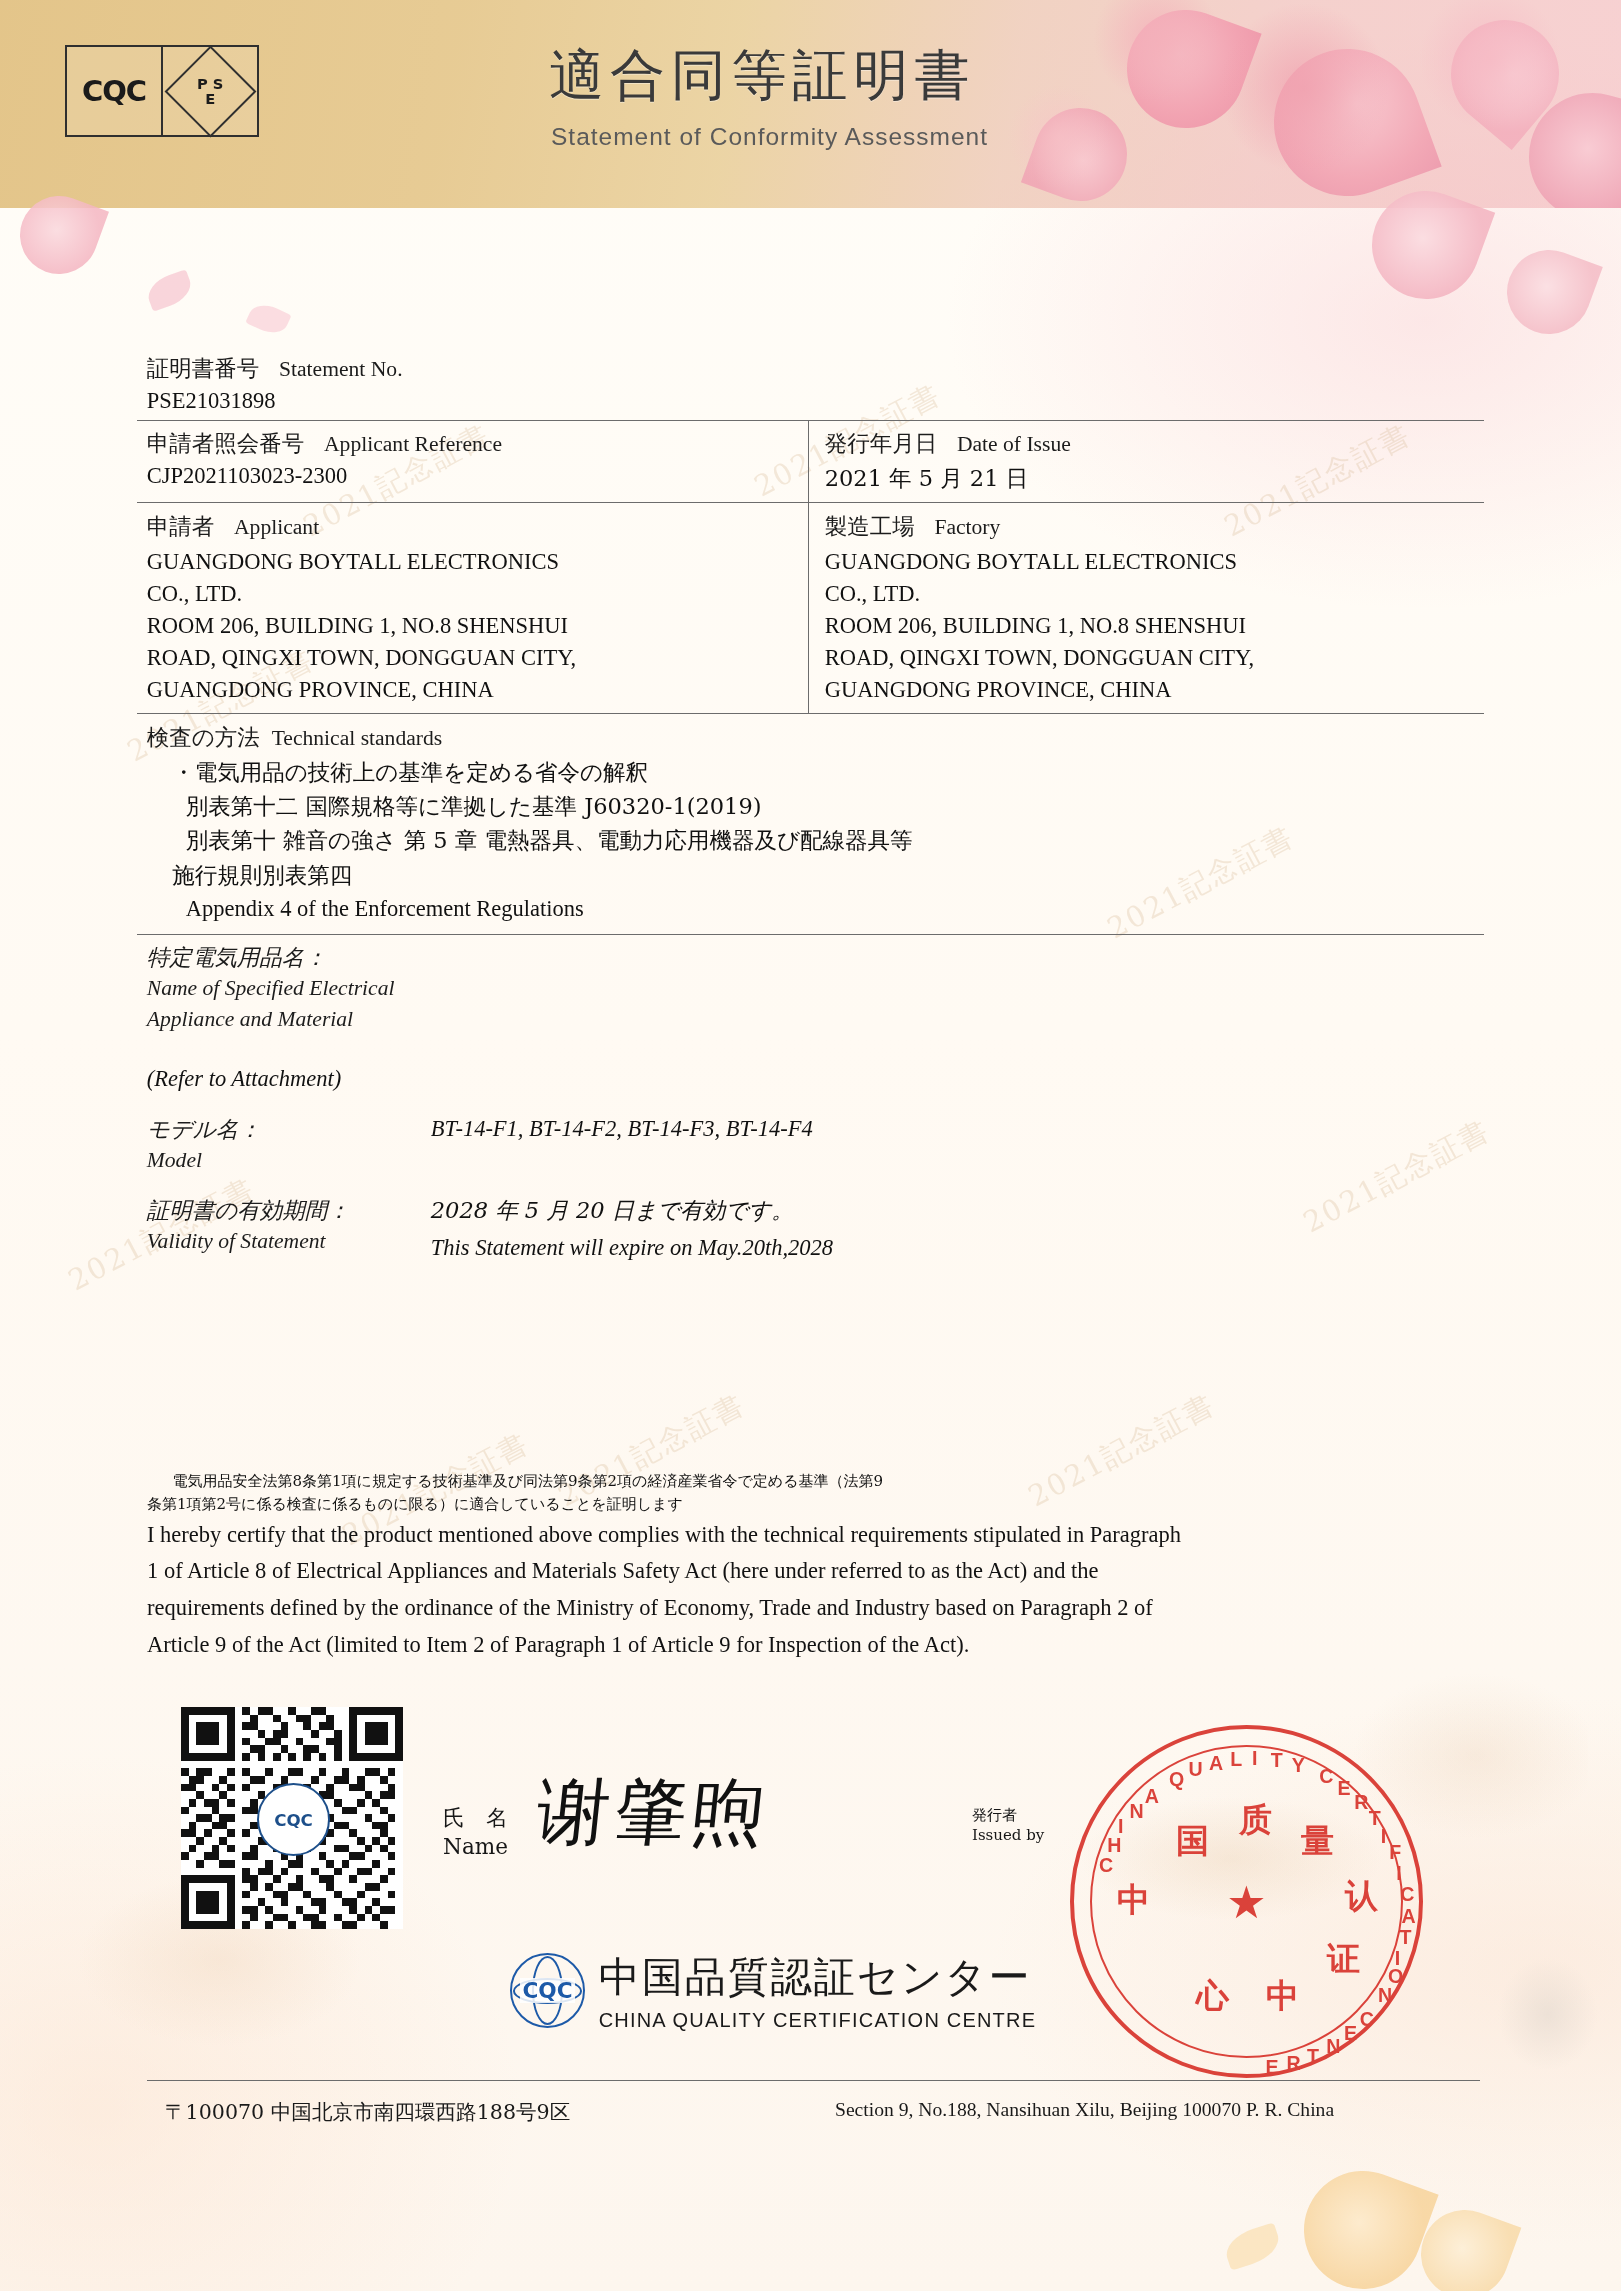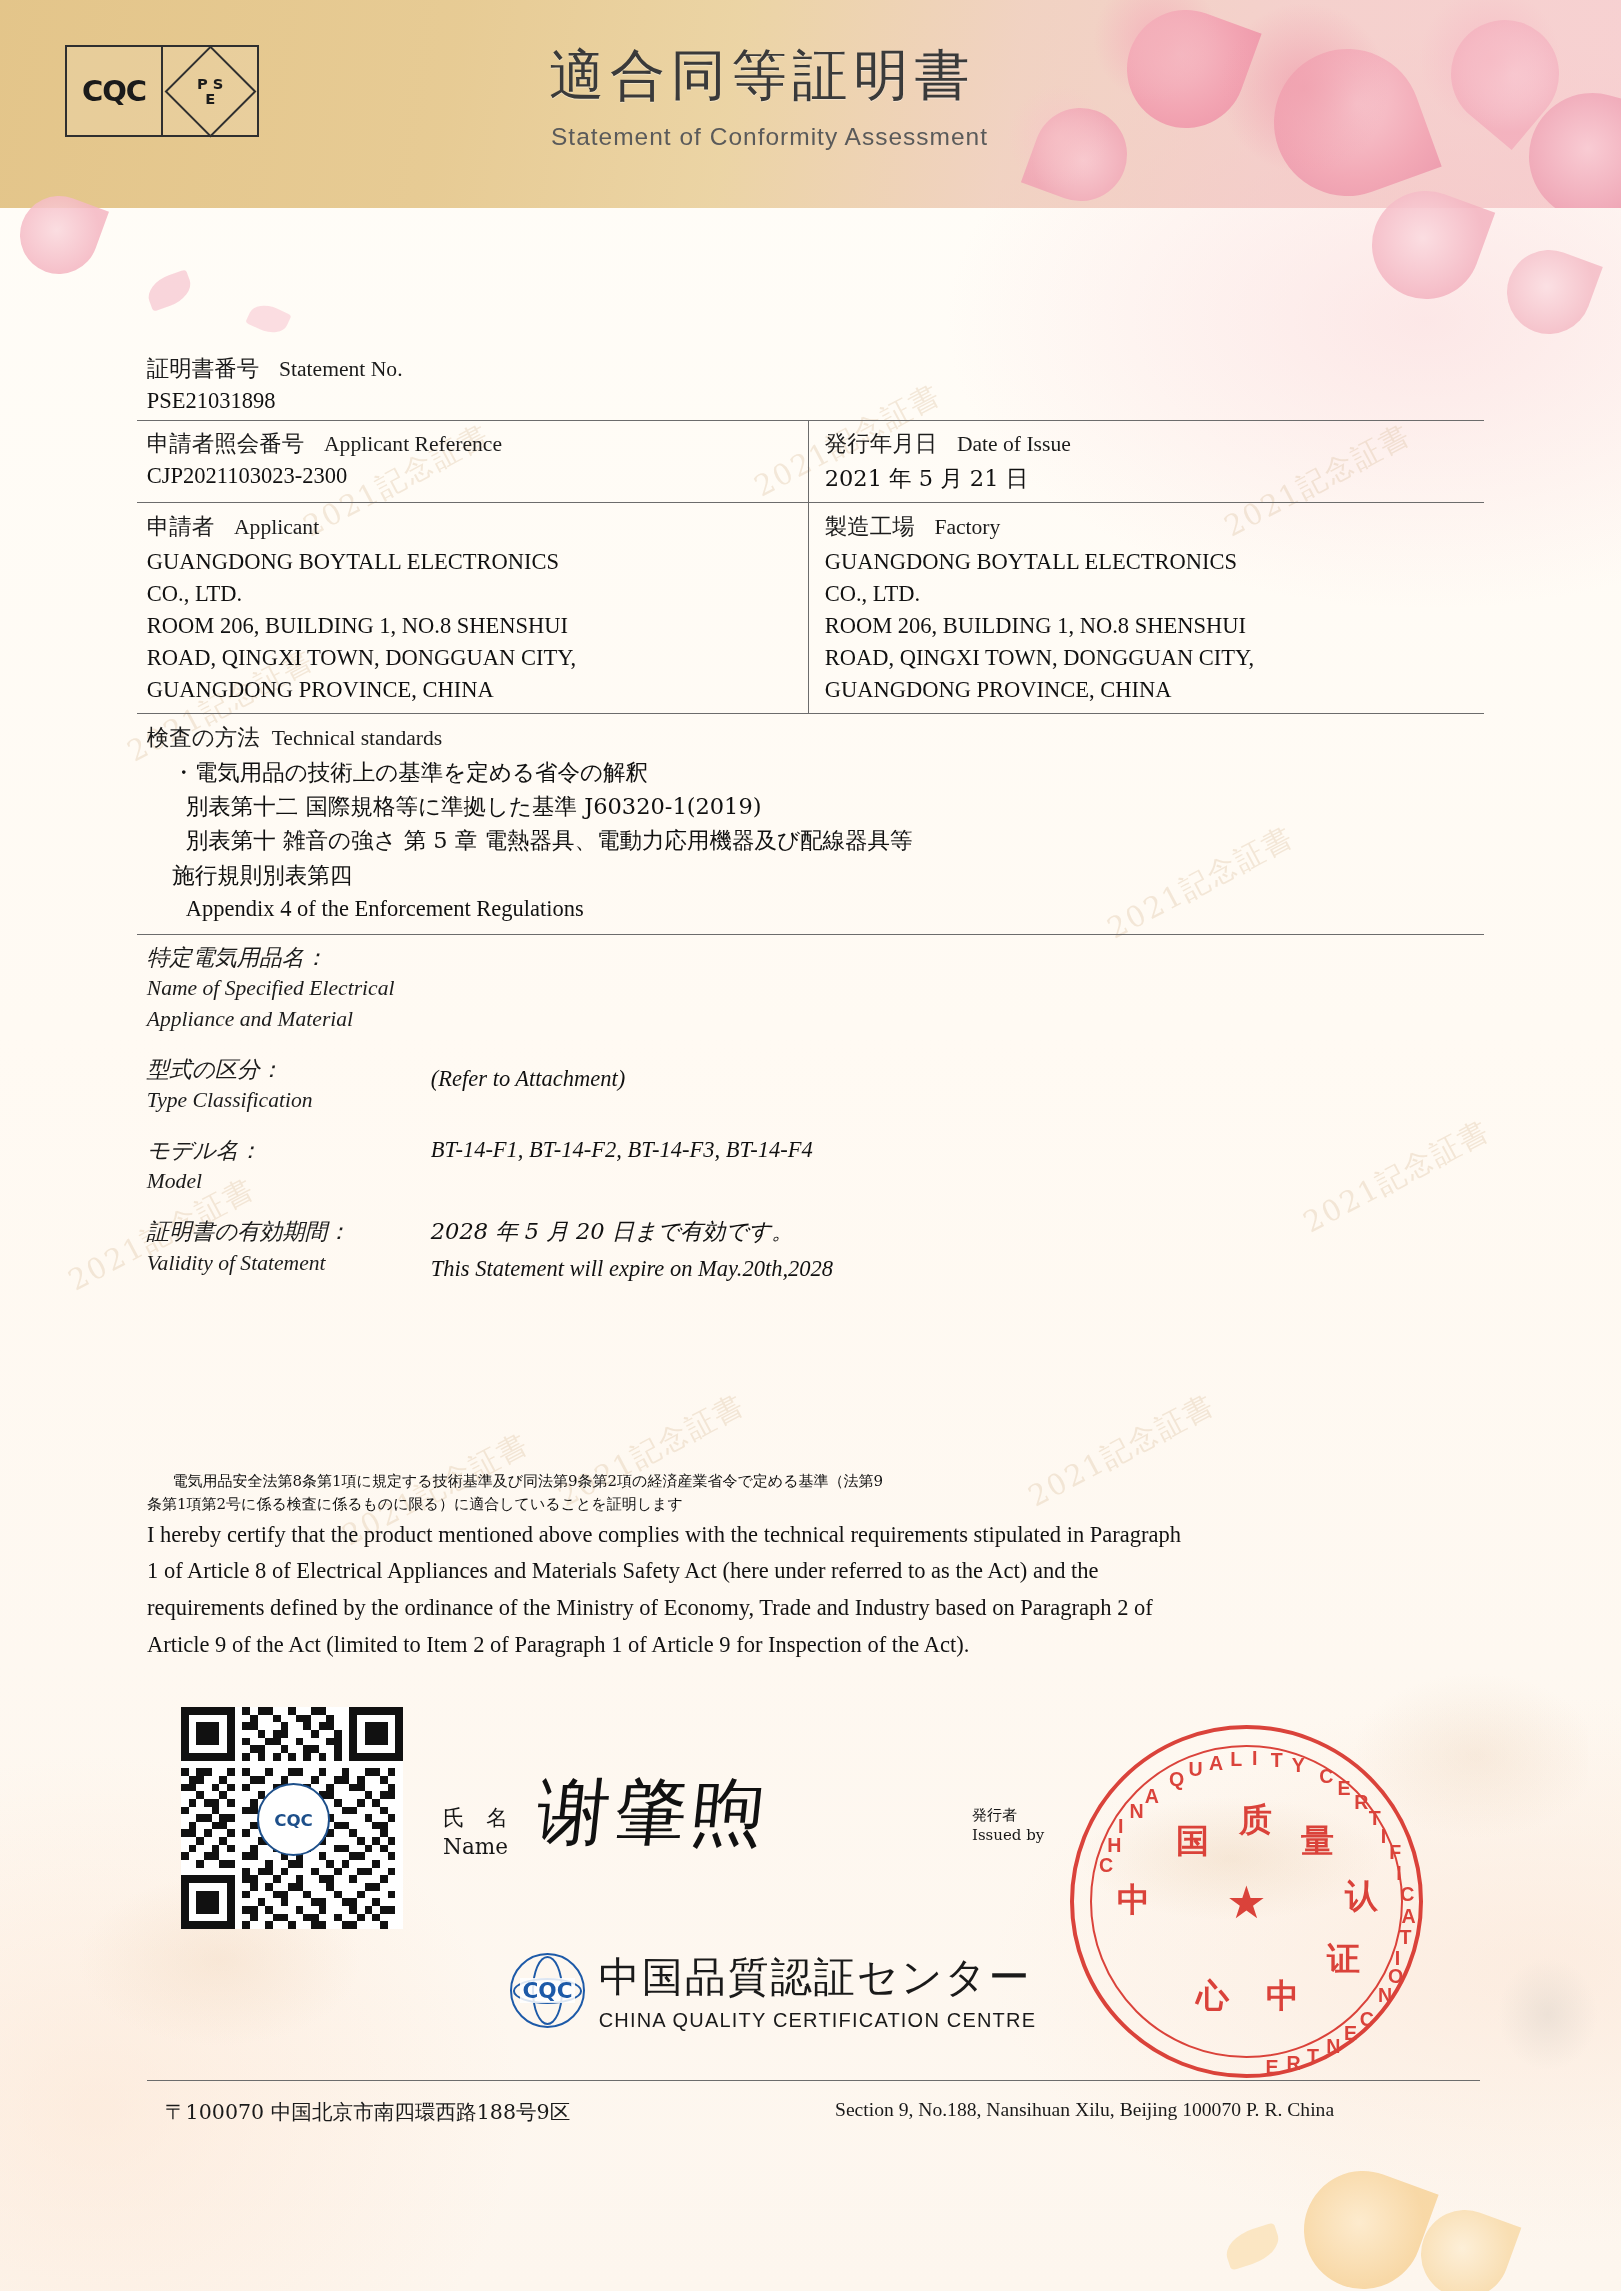--- a/index.html
+++ b/index.html
@@ -449,24 +449,20 @@
 
       <div class="spec">
         <div class="spec-l">
           <div class="lbl-jp">特定電気用品名：</div>
           <div class="lbl-en">Name of Specified Electrical</div>
           <div class="lbl-en">Appliance and Material</div>
         </div>
       </div>
 
       <div class="spec" style="margin-top:9.8px;">
-        <div class="spec-l">
-          <div class="lbl-jp">型式の区分：</div>
-          <div class="lbl-en">Type Classification</div>
-        </div>
         <div class="spec-r">
           <div class="val" style="margin-top:10px;">(Refer to Attachment)</div>
         </div>
       </div>
 
       <div class="spec" style="margin-top:9.8px;">
         <div class="spec-l">
           <div class="lbl-jp">モデル名：</div>
           <div class="lbl-en">Model</div>
         </div>

